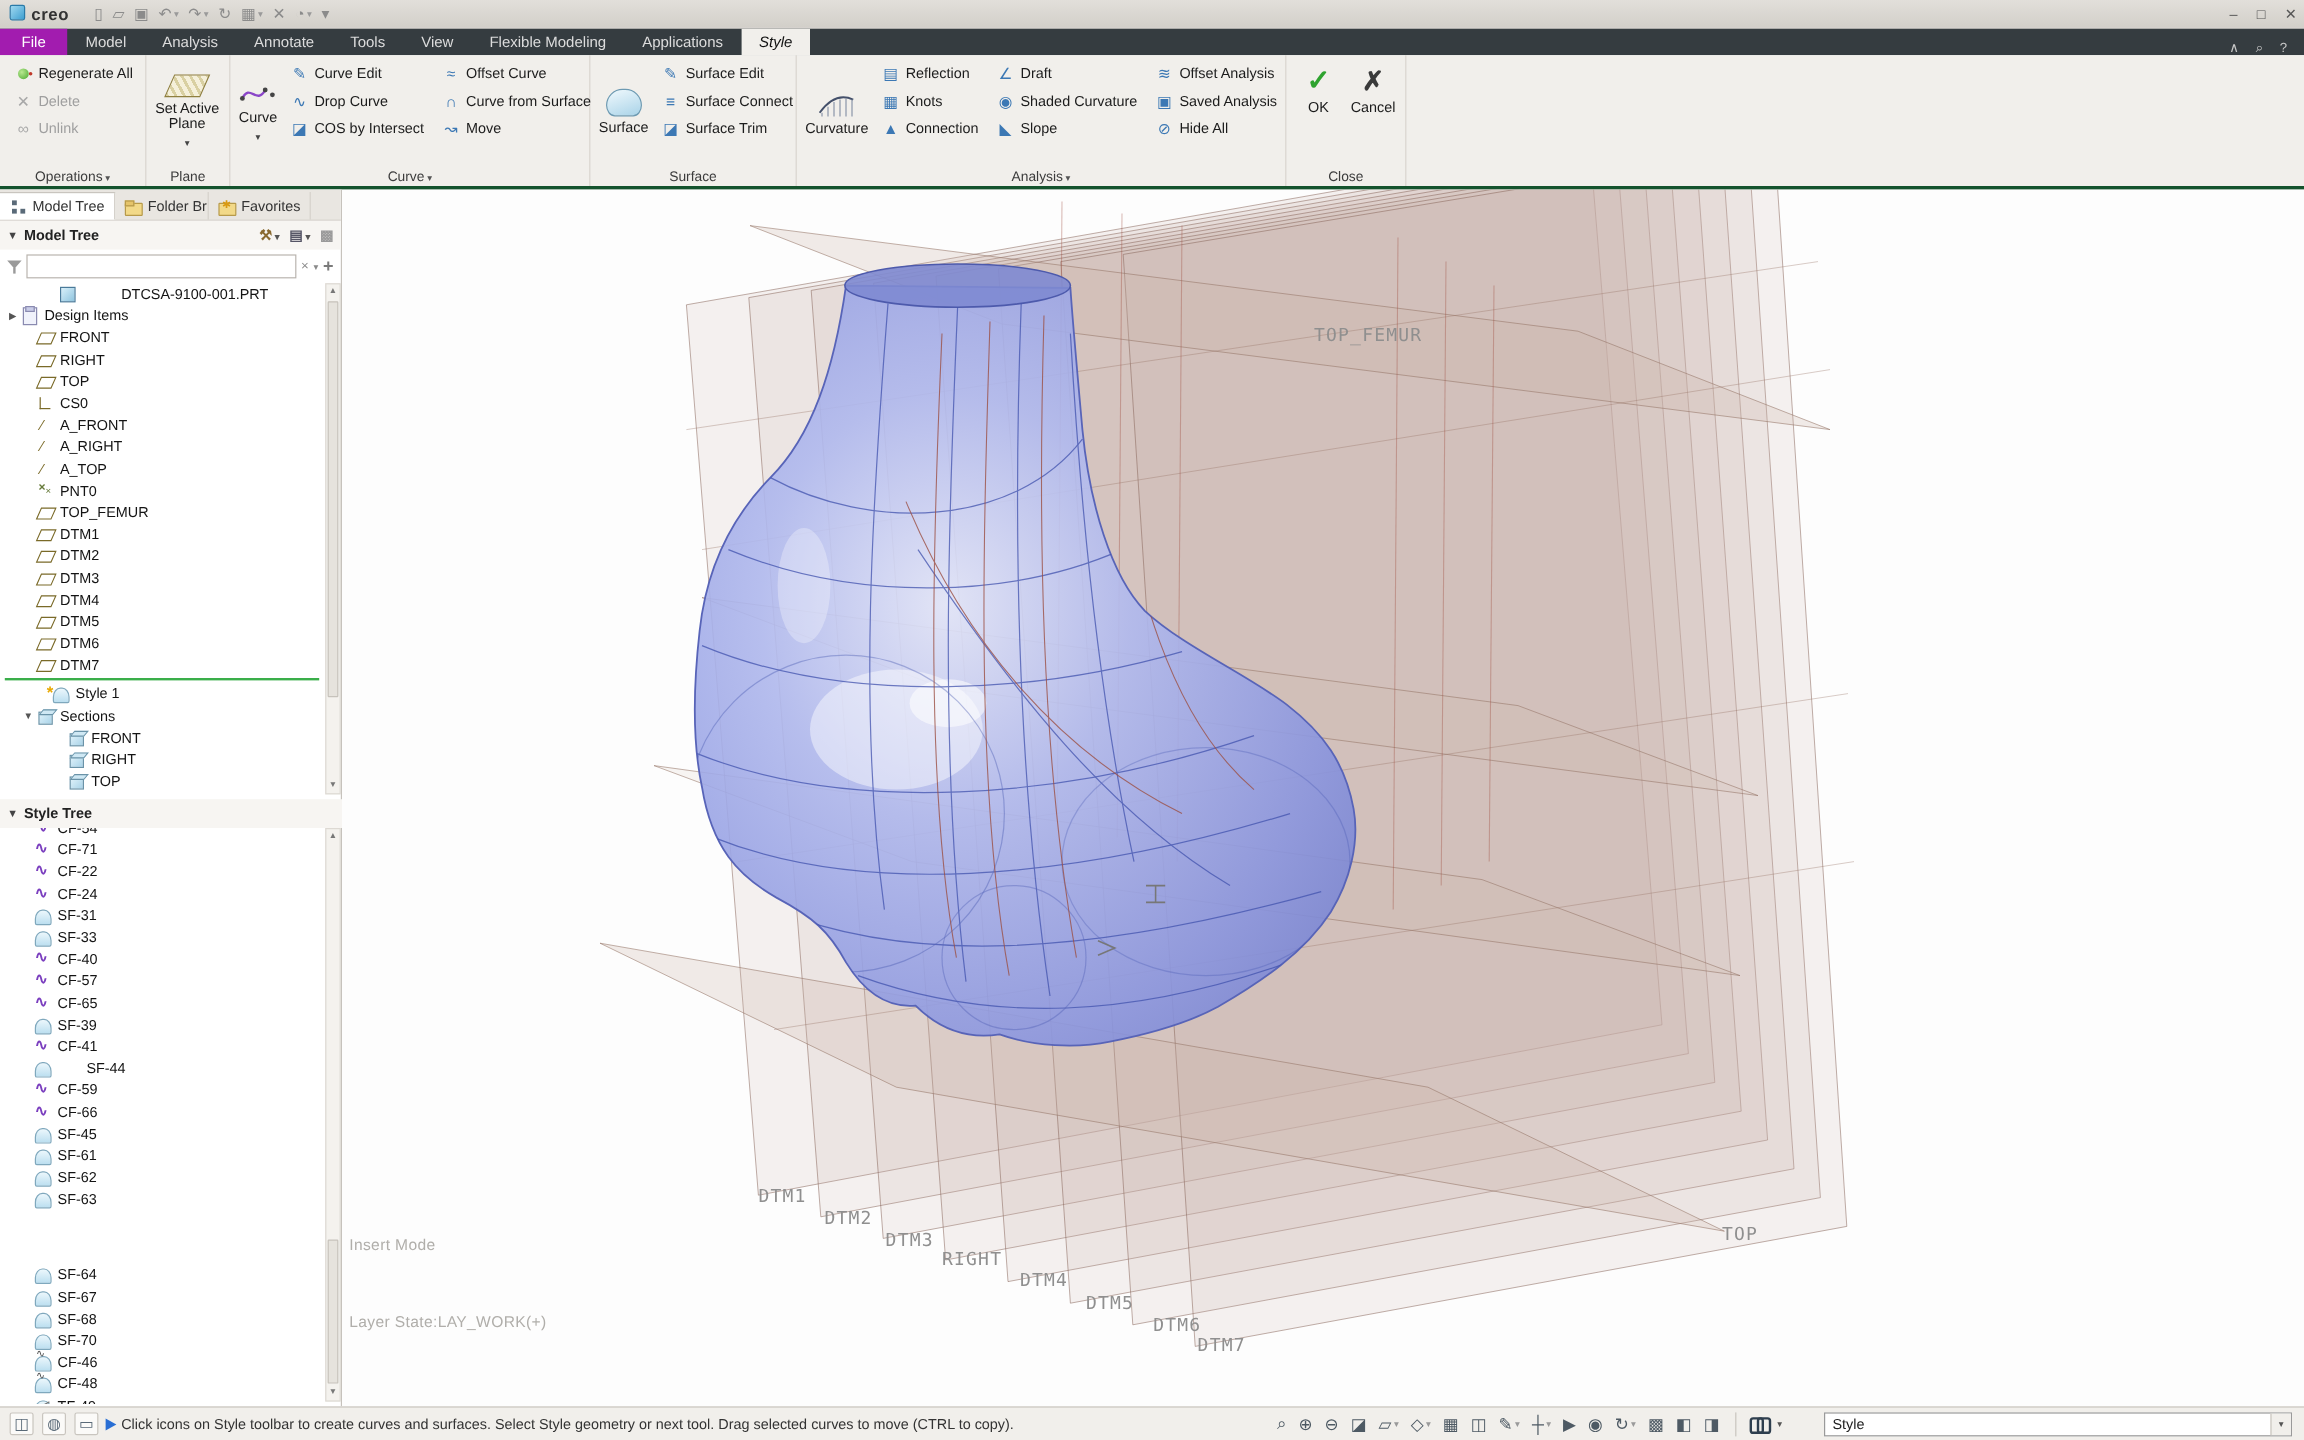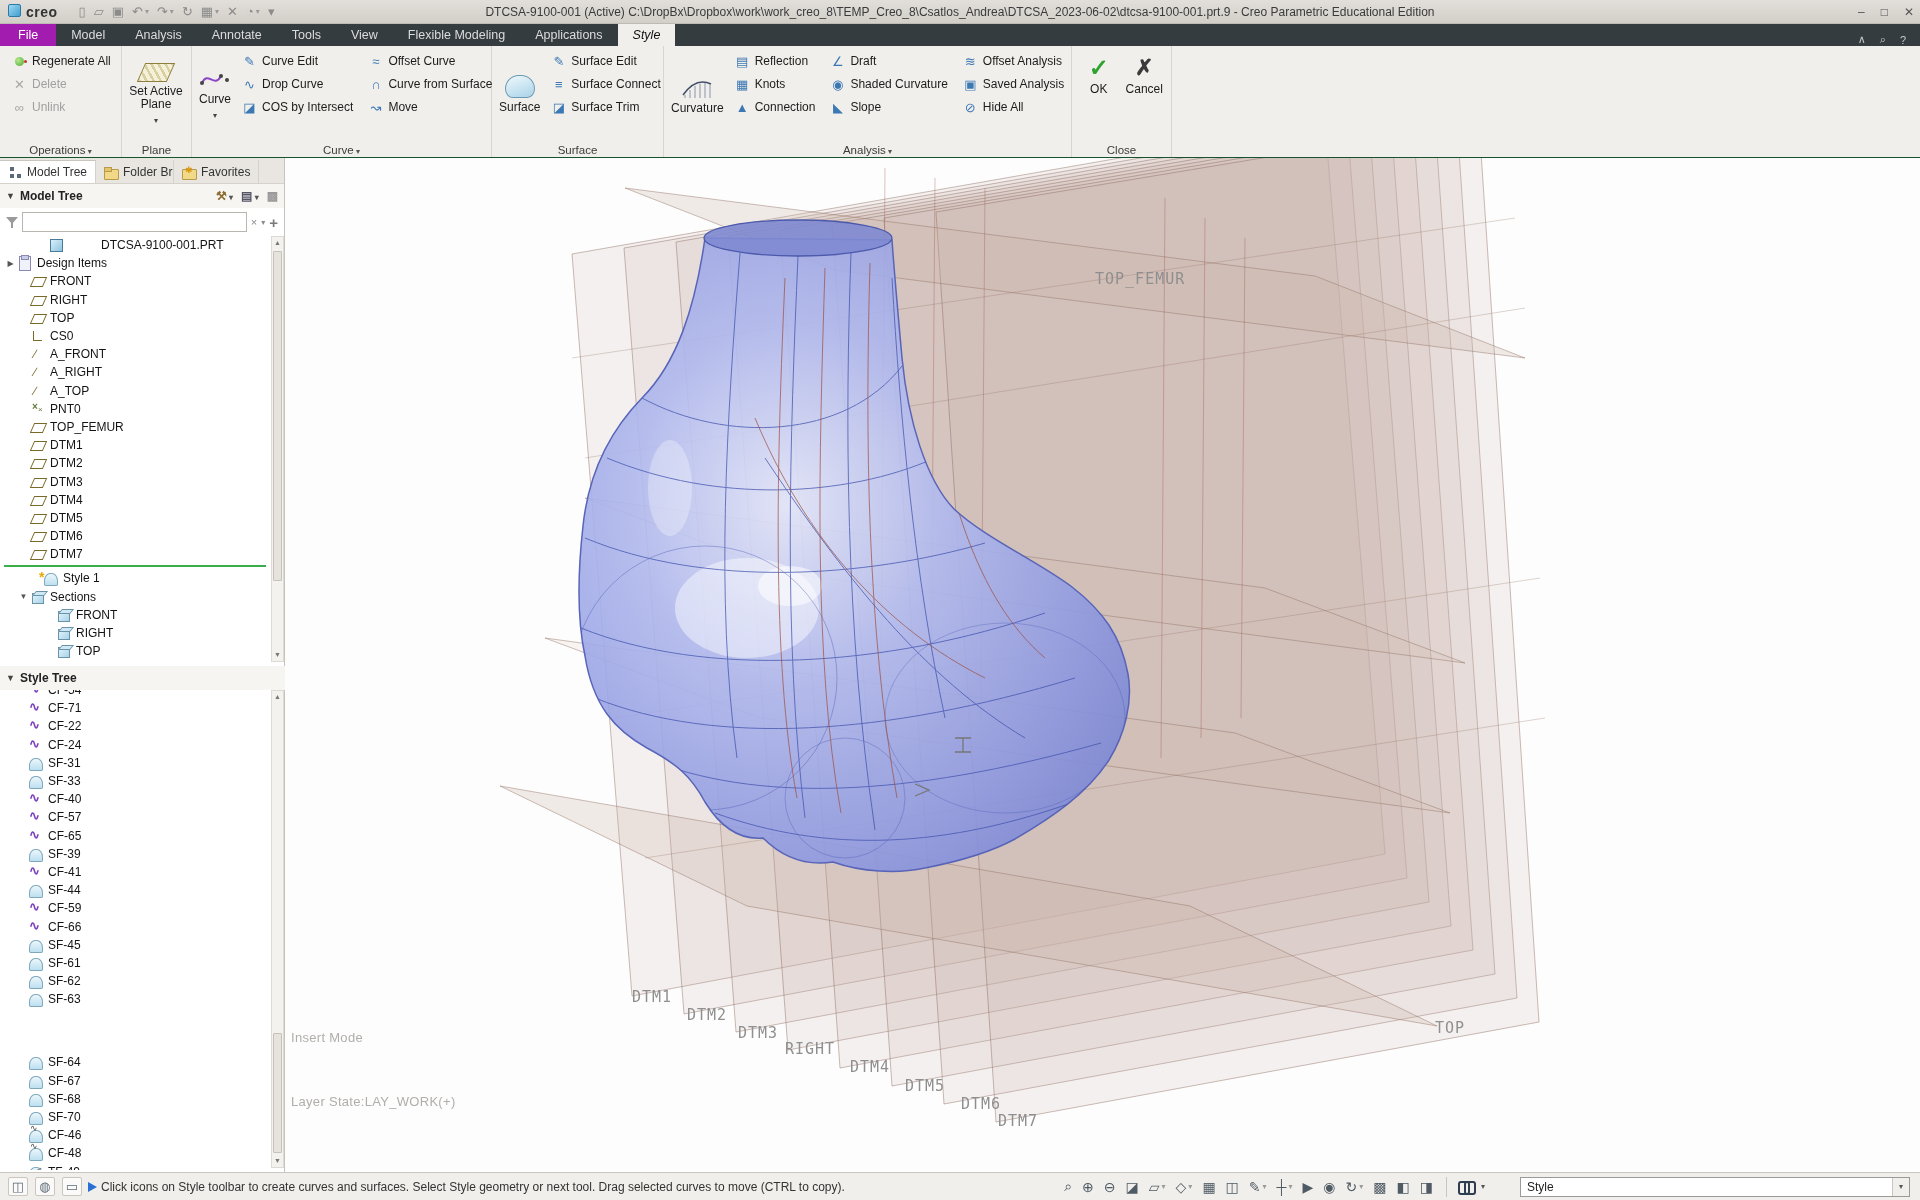--- a/index.html
+++ b/index.html
@@ -21,21 +21,21 @@
   #wincontrols span{cursor:default;}
 
   
   #tabrow{position:absolute;left:0;top:24px;width:1920px;height:22px;background:#353c40;display:flex;align-items:flex-end;}
   .tab{padding:3px 15px 4px;font-size:12.5px;color:#dcdcdc;height:22px;display:flex;align-items:center;}
   .tab.row-file{background:#a21caf;color:#fff;padding:3px 18px 4px;}
   .tab.row-active{background:#f1efeb;color:#111;font-style:italic;}
   #tabrow-right{margin-left:auto;display:flex;align-items:center;gap:14px;color:#c8c8c8;padding-right:14px;font-size:11px;}
 
   
-  #ribbon{position:absolute;left:0;top:46px;width:1920px;height:112px;background:#f1efeb;border-bottom:1px solid #14532d;display:flex;}
+  #ribbon{position:absolute;left:0;top:46px;width:1920px;height:112px;background:#f1efeb;border-bottom:3px solid #14532d;display:flex;}
   .rgroup{position:relative;height:100%;border-right:1px solid #d9d5cf;padding:4px 6px 18px;display:flex;gap:4px;}
   .glabel{position:absolute;bottom:1px;left:0;width:100%;text-align:center;font-size:11.5px;color:#3c3c3c;margin-top:45px;}
   .glabel.has-flyout::after{content:" ▾";font-size:8px;color:#555;}
   .rcol{display:flex;flex-direction:column;justify-content:flex-start;gap:1px;}
   .rbtn{display:flex;align-items:center;gap:4px;height:22px;padding:0 4px;font-size:12px;color:#1c1c1c;white-space:nowrap;border:1px solid transparent;border-radius:2px;}
   .rbtn .ric{width:17px;text-align:center;color:#3c78b4;font-size:13px;}
   .rbtn.disabled{color:#9f9f9f;}
   .rbtn.disabled .ric{color:#a8a8a8;}
   .bigbtn{width:56px;display:flex;flex-direction:column;align-items:center;justify-content:center;gap:3px;font-size:12px;color:#1c1c1c;text-align:center;line-height:13px;border:1px solid transparent;border-radius:2px;}
   .bigbtn .caret{font-size:8px;color:#444;}
@@ -167,21 +167,20 @@
       </span>
 
       <span class="qbtn has-caret" data-name="utilities-button">
         <span class="ric" data-name="utilities-icon">◔</span>
       </span>
 
       <span class="qbtn" data-name="customize-quick-access-button">
         <span class="ric" data-name="customize-quick-access-icon">▾</span>
       </span>
     </div>
-  <div id="titletext" data-name="window-title">DTCSA-9100-001 (Active) C:\DropBx\Dropbox\work\work_creo_8\TEMP_Creo_8\Csatlos_Andrea\DTCSA_2023-06-02\dtcsa-9100-001.prt.9 - Creo Parametric Educational Edition</div>
   <div id="wincontrols" data-name="window-controls">
     <span data-name="minimize-button">–</span>
     <span data-name="maximize-button">□</span>
     <span data-name="close-button">✕</span>
   </div>
 </div>
 
 <div id="tabrow" data-name="ribbon-tab-bar">
   <div style="display:flex;align-items:flex-end;">
 
@@ -652,21 +651,21 @@
         <div class="trow t-surf" style="padding-left:28px;" data-name="style-tree-item">
           <span class="ic" data-name="tree-item-icon"></span>
           <span class="lbl">SF-39</span>
         </div>
 
         <div class="trow t-curve" style="padding-left:28px;" data-name="style-tree-item">
           <span class="ic" data-name="tree-item-icon"></span>
           <span class="lbl">CF-41</span>
         </div>
 
-        <div class="trow t-surf" style="padding-left:28px;" data-name="style-tree-item">
+        <div class="trow t-surf" style="padding-left:28px;gap:24px;" data-name="style-tree-item">
           <span class="ic" data-name="tree-item-icon"></span>
           <span class="lbl">SF-44</span>
         </div>
 
         <div class="trow t-curve" style="padding-left:28px;" data-name="style-tree-item">
           <span class="ic" data-name="tree-item-icon"></span>
           <span class="lbl">CF-59</span>
         </div>
 
         <div class="trow t-curve" style="padding-left:28px;" data-name="style-tree-item">

